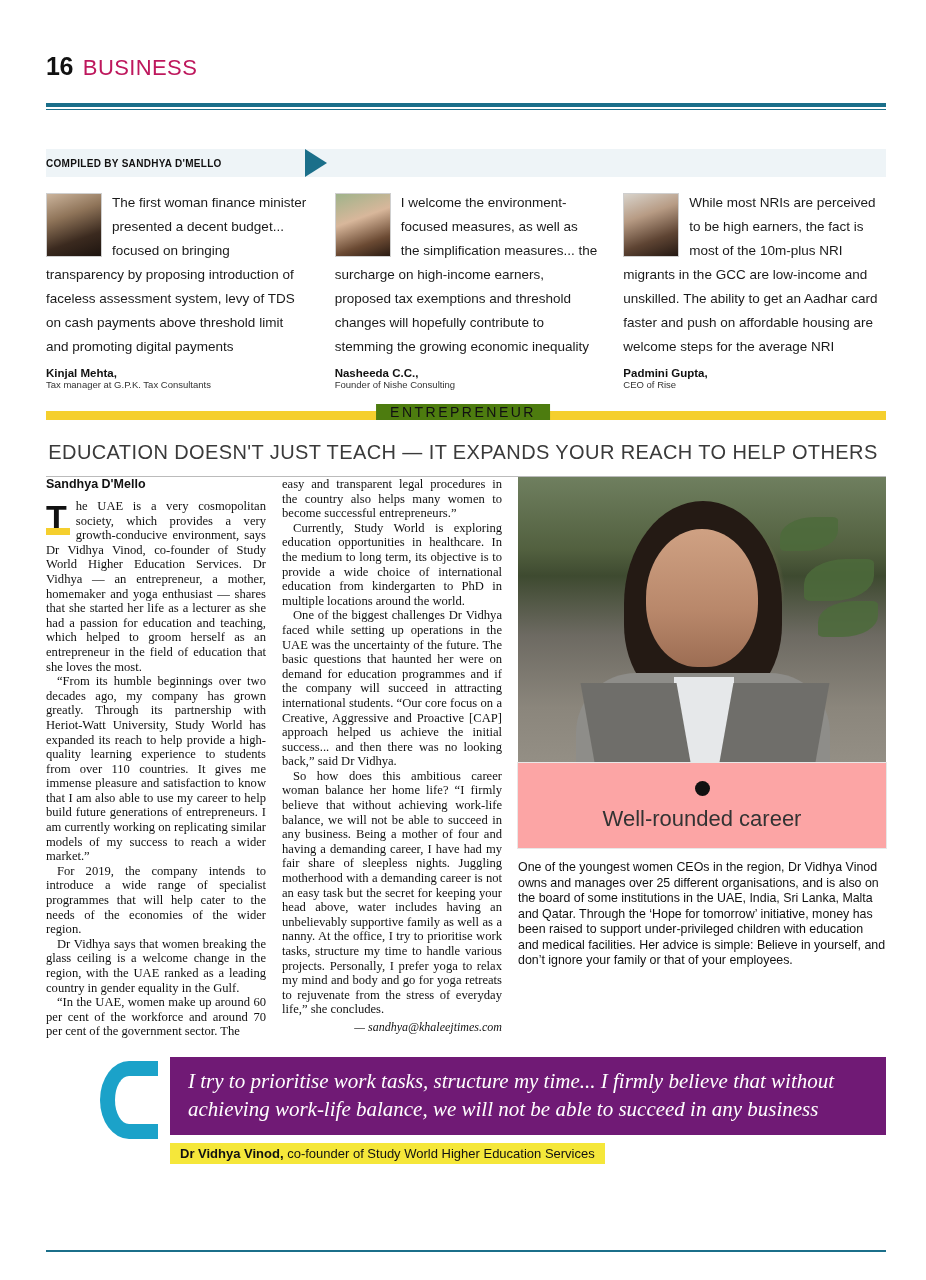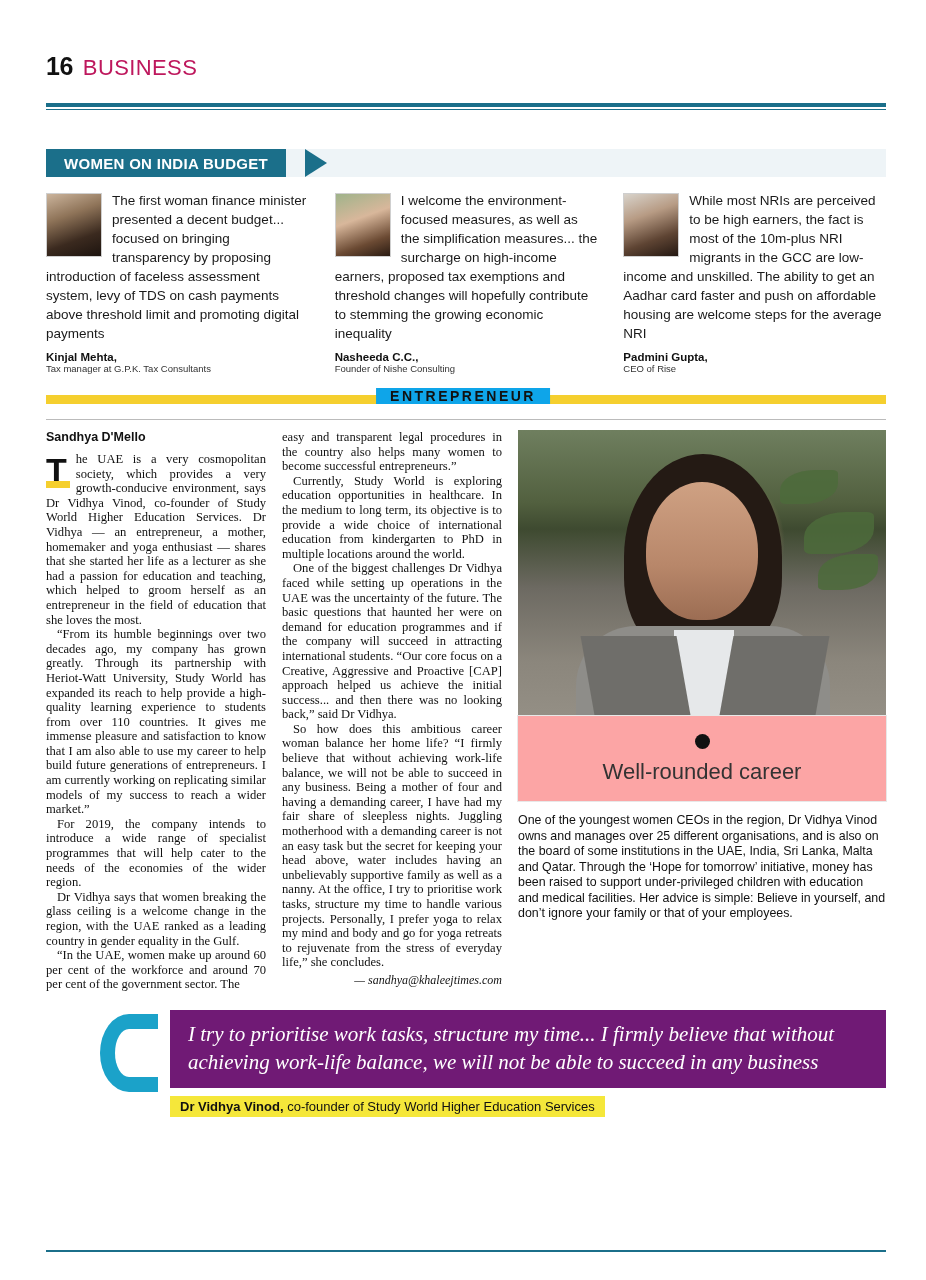--- a/index.html
+++ b/index.html
@@ -160,21 +160,21 @@
     margin: 2px 10px 2px 0;
     border: 1px solid #cfcfcf;
     background-size: cover;
     background-position: center top;
   }
   .thumb-1 { background: linear-gradient(160deg,#cbb49c 0%, #8f7459 35%, #3b2a1f 70%, #1d140f 100%); }
   .thumb-2 { background: linear-gradient(160deg,#9fb38a 0%, #d8b79b 40%, #6b4a33 75%, #2a1b12 100%); }
   .thumb-3 { background: linear-gradient(160deg,#d8d3cb 0%, #b79b84 35%, #5e4433 70%, #241812 100%); }
   .qtext {
     font-size: 13.5px;
-    line-height: 19px;
+    line-height: 24px;
     color: #1a1a1a;
   }
   .qname {
     clear: both;
     font-size: 11.5px;
     font-weight: bold;
     margin-top: 8px;
   }
   .qrole {
     font-size: 9.5px;
@@ -195,24 +195,24 @@
     right: 0;
     top: 4px;
     height: 9px;
     background: #f5cf2e;
   }
   .ent-label {
     position: absolute;
     left: 50%;
     transform: translateX(-50%);
     top: -3px;
-    background: #0ea5e9;
+    background: #4d7c0f;
     padding: 0 14px;
     font-size: 14px;
-    font-weight: bold;
+    font-weight: normal;
     letter-spacing: 2.5px;
     color: #111;
   }
 
   
   .headline {
     margin-top: 22px;
     text-align: center;
     font-size: 47px;
     line-height: 50px;
@@ -230,21 +230,20 @@
   }
   .hr-thin {
     margin-top: 12px;
     height: 1px;
     background: #bbb;
     margin-left: 6px;
   }
 
   
   .body-area {
-    margin-top: 10px;
     display: flex;
     gap: 16px;
     padding-left: 6px;
   }
   .col {
     width: 236px;
   }
   .byline {
     font-size: 12.5px;
     font-weight: bold;
@@ -469,21 +468,20 @@
 
   <div class="rule-wrap">
     <div class="rule-line"></div>
     <div class="rule-line thin"></div>
   </div>
 
   <div class="budget-banner">
     <div class="banner-right">
       <span class="compiled-by">COMPILED BY SANDHYA D'MELLO</span>
     </div>
-    <div class="banner-left">WOMEN ON INDIA BUDGET</div>
     <div class="banner-arrow"></div>
   </div>
 
   <div class="quote-trio">
     <div class="qcol">
       <div class="thumb thumb-1"></div>
       <div class="qtext">The first woman finance minister presented a decent budget... focused on bringing transparency by proposing introduction of faceless assessment system, levy of TDS on cash payments above threshold limit and promoting digital payments</div>
       <div class="qname">Kinjal Mehta,</div>
       <div class="qrole">Tax manager at G.P.K. Tax Consultants</div>
     </div>
@@ -499,20 +497,21 @@
       <div class="qname">Padmini Gupta,</div>
       <div class="qrole">CEO of Rise</div>
     </div>
   </div>
 
   <div class="ent-strip">
     <div class="ent-bar"></div>
     <div class="ent-label">ENTREPRENEUR</div>
   </div>
 
+  <div class="subhead">EDUCATION DOESN'T JUST TEACH — IT EXPANDS YOUR REACH TO HELP OTHERS</div>
   <div class="hr-thin"></div>
 
   <div class="body-area">
 
     <div class="col">
       <div class="byline">Sandhya D'Mello</div>
       <p class="first"><span class="dropcap">T</span><span>he UAE is a very cosmopolitan society, which provides a very growth-conducive environment, says Dr Vidhya Vinod, co-founder of Study World Higher Education Services. Dr Vidhya — an entrepreneur, a mother, homemaker and yoga enthusiast — shares that she started her life as a lecturer as she had a passion for education and teaching, which helped to groom herself as an entrepreneur in the field of education that she loves the most.</span></p>
       <p>“From its humble beginnings over two decades ago, my company has grown greatly. Through its partnership with Heriot-Watt University, Study World has expanded its reach to help provide a high-quality learning experience to students from over 110 countries. It gives me immense pleasure and satisfaction to know that I am also able to use my career to help build future generations of entrepreneurs. I am currently working on replicating similar models of my success to reach a wider market.”</p>
       <p>For 2019, the company intends to introduce a wide range of specialist programmes that will help cater to the needs of the economies of the wider region.</p>
       <p>Dr Vidhya says that women breaking the glass ceiling is a welcome change in the region, with the UAE ranked as a leading country in gender equality in the Gulf.</p>

